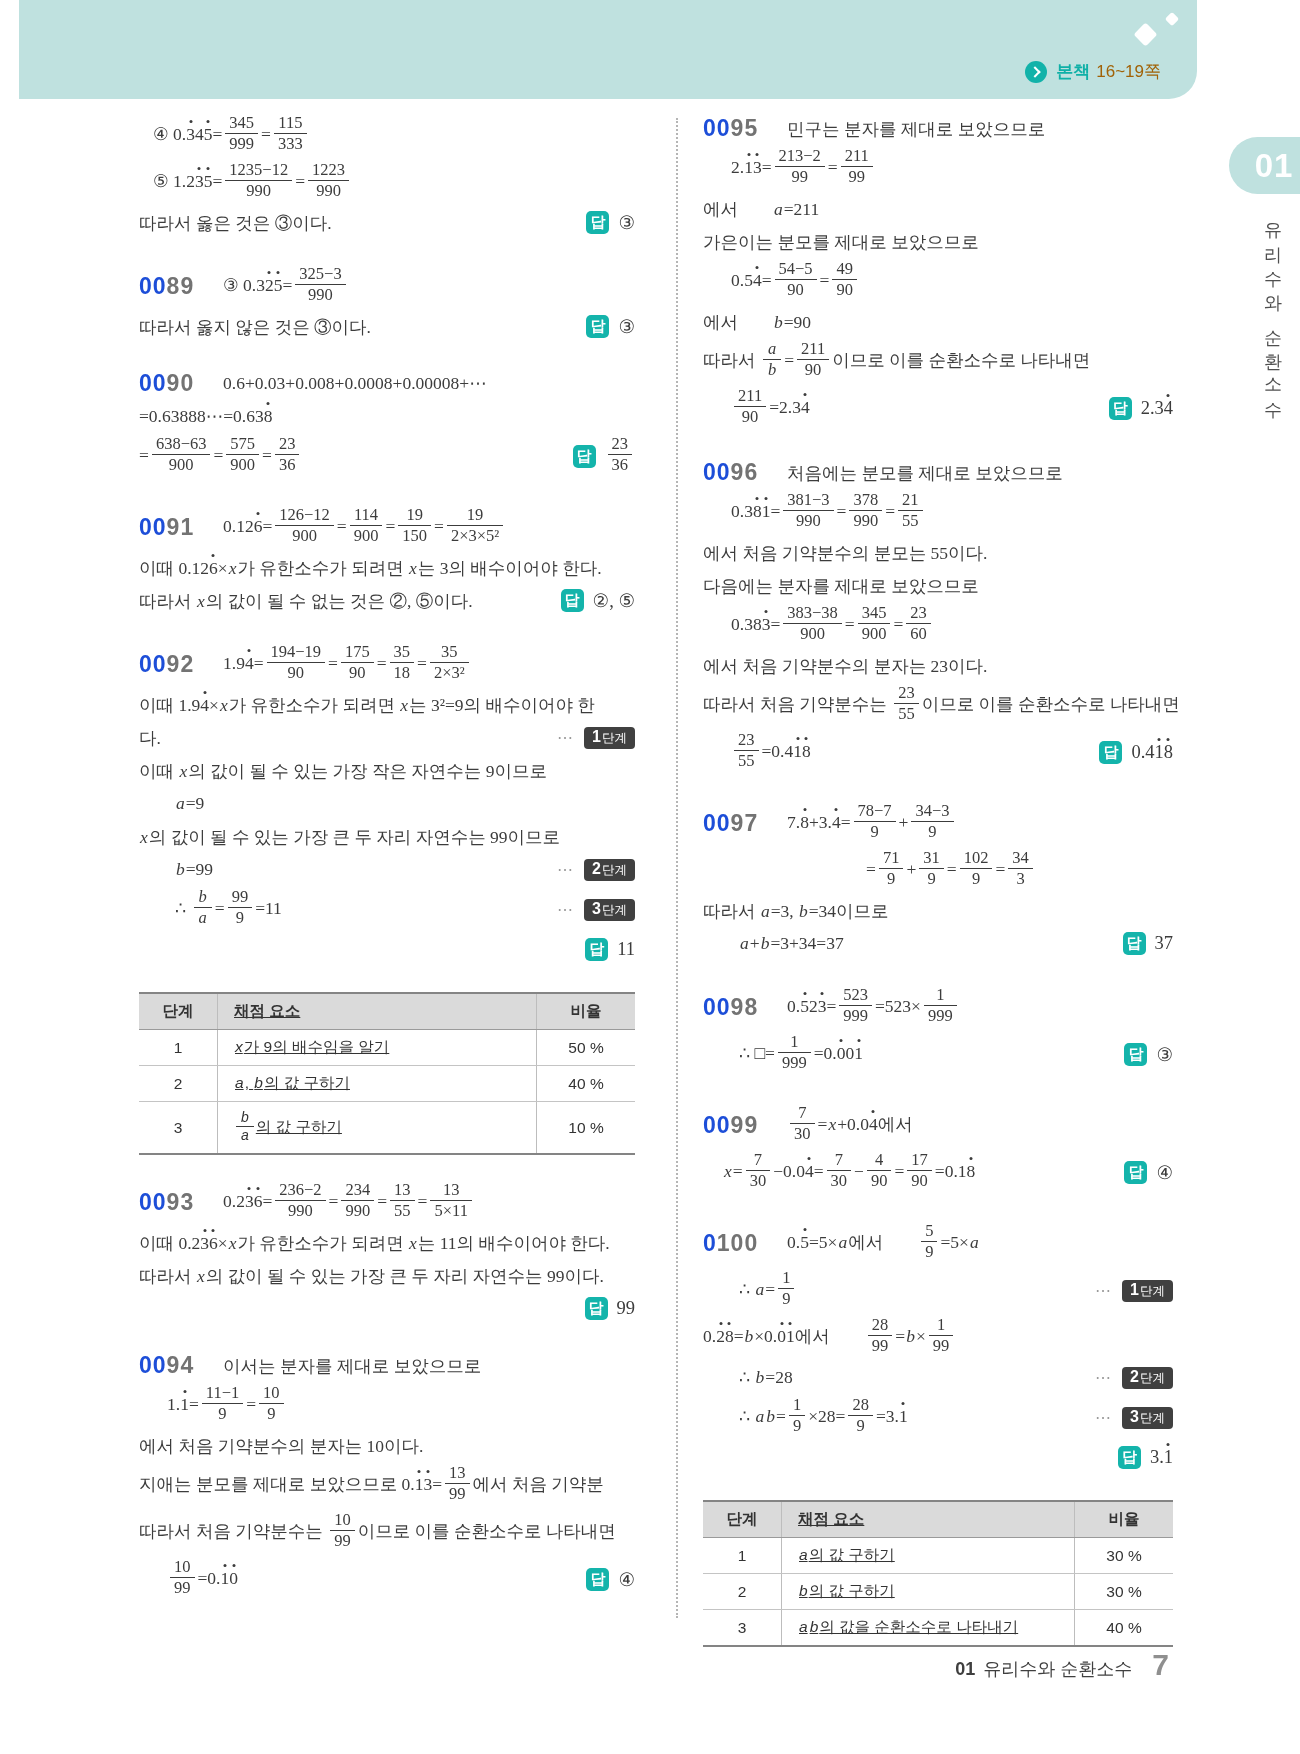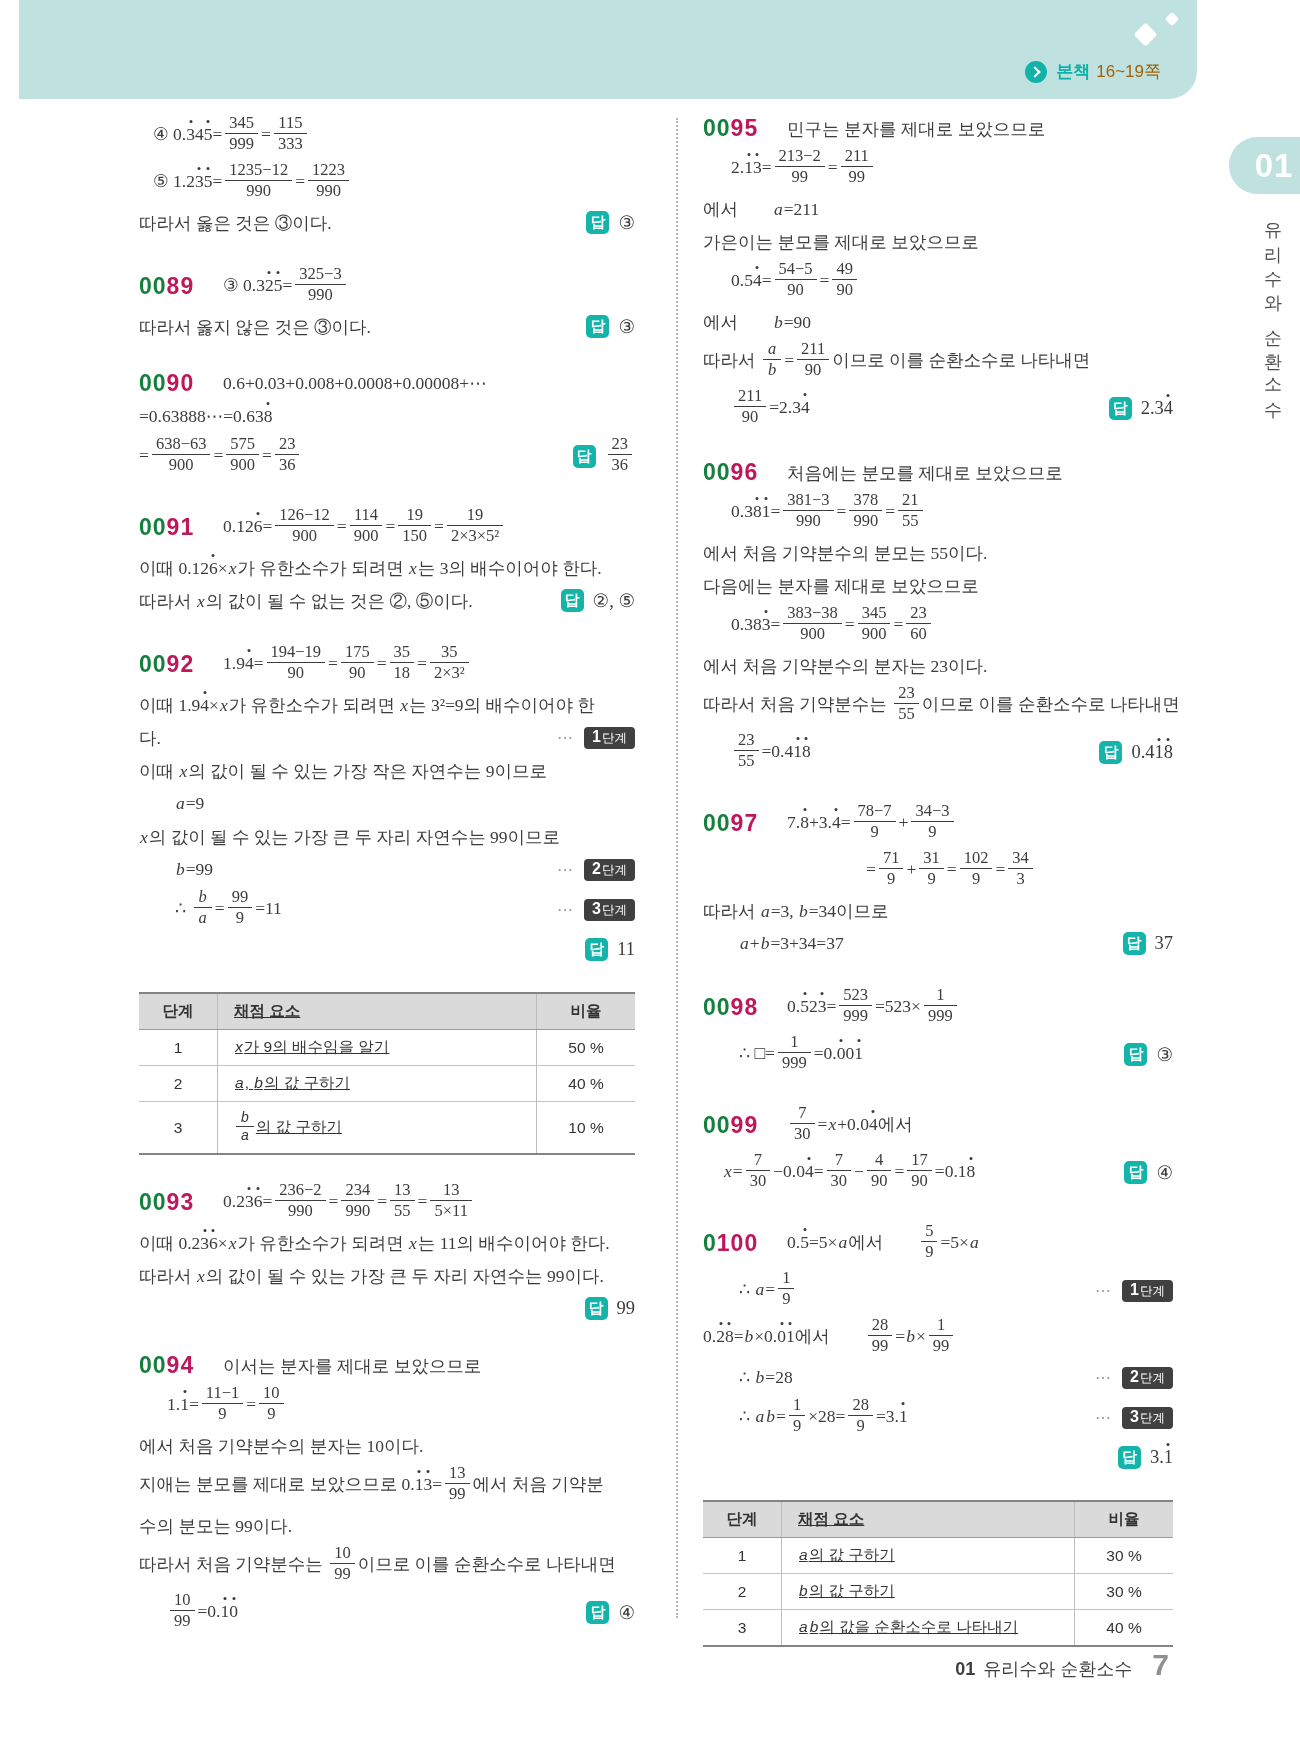--- a/index.html
+++ b/index.html
@@ -36,22 +36,22 @@
   .colL{left:120px;width:496px;}
   .colR{left:684px;width:470px;}
 
   .problem{margin-bottom:24px;}
   .row{display:flex;align-items:center;min-height:33px;white-space:nowrap;}
   .row .m{flex:0 1 auto;font-size:17.5px;}
   .rt{margin-left:auto;display:flex;align-items:center;padding-left:10px;}
   .pnum{flex:none;width:64px;margin-right:20px;
         font-family:"Liberation Sans","DejaVu Sans",sans-serif;font-weight:800;
         font-size:23px;letter-spacing:1px;}
-  .pnum .g{color:#15803d;}
-  .pnum .t{color:#be185d;}
+  .pnum .g{color:#1d4ed8;}
+  .pnum .t{color:#737373;}
 
   i{font-style:italic;padding:0 1px;}
 
   .frac{display:inline-block;vertical-align:middle;text-align:center;margin:3px 3px;
         transform:translateY(-2px);}
   .fn{display:block;font-size:16.5px;line-height:20px;padding:0 4px;border-bottom:1.5px solid #3c3c3c;}
   .fd{display:block;font-size:16.5px;line-height:20px;padding:0 4px;}
 
   .od{position:relative;display:inline-block;}
   .od::after{content:"";position:absolute;top:-4px;left:50%;transform:translateX(-50%);
@@ -268,23 +268,20 @@
         <div class="row" style="padding-left: 28px;">
           <span class="m">1.<span class="od">1</span>=<span class="frac"><span class="fn">11−1</span><span class="fd">9</span></span>=<span class="frac"><span class="fn">10</span><span class="fd">9</span></span></span>
         </div>
         <div class="row">
           <span class="m">에서 처음 기약분수의 분자는 10이다.</span>
         </div>
         <div class="row">
           <span class="m">지애는 분모를 제대로 보았으므로 0.<span class="od">1</span><span class="od">3</span>=<span class="frac"><span class="fn">13</span><span class="fd">99</span></span>에서 처음 기약분</span>
         </div>
         <div class="row">
-          <span class="m">수의 분모는 99이다.</span>
-        </div>
-        <div class="row">
           <span class="m">따라서 처음 기약분수는 <span class="frac"><span class="fn">10</span><span class="fd">99</span></span>이므로 이를 순환소수로 나타내면</span>
         </div>
         <div class="row" style="padding-left: 28px;">
           <span class="m"><span class="frac"><span class="fn">10</span><span class="fd">99</span></span>=0.<span class="od">1</span><span class="od">0</span></span>
           <span class="rt">
             <span class="ab">답</span>
             <span class="av">④</span>
           </span>
         </div>
       </section>

